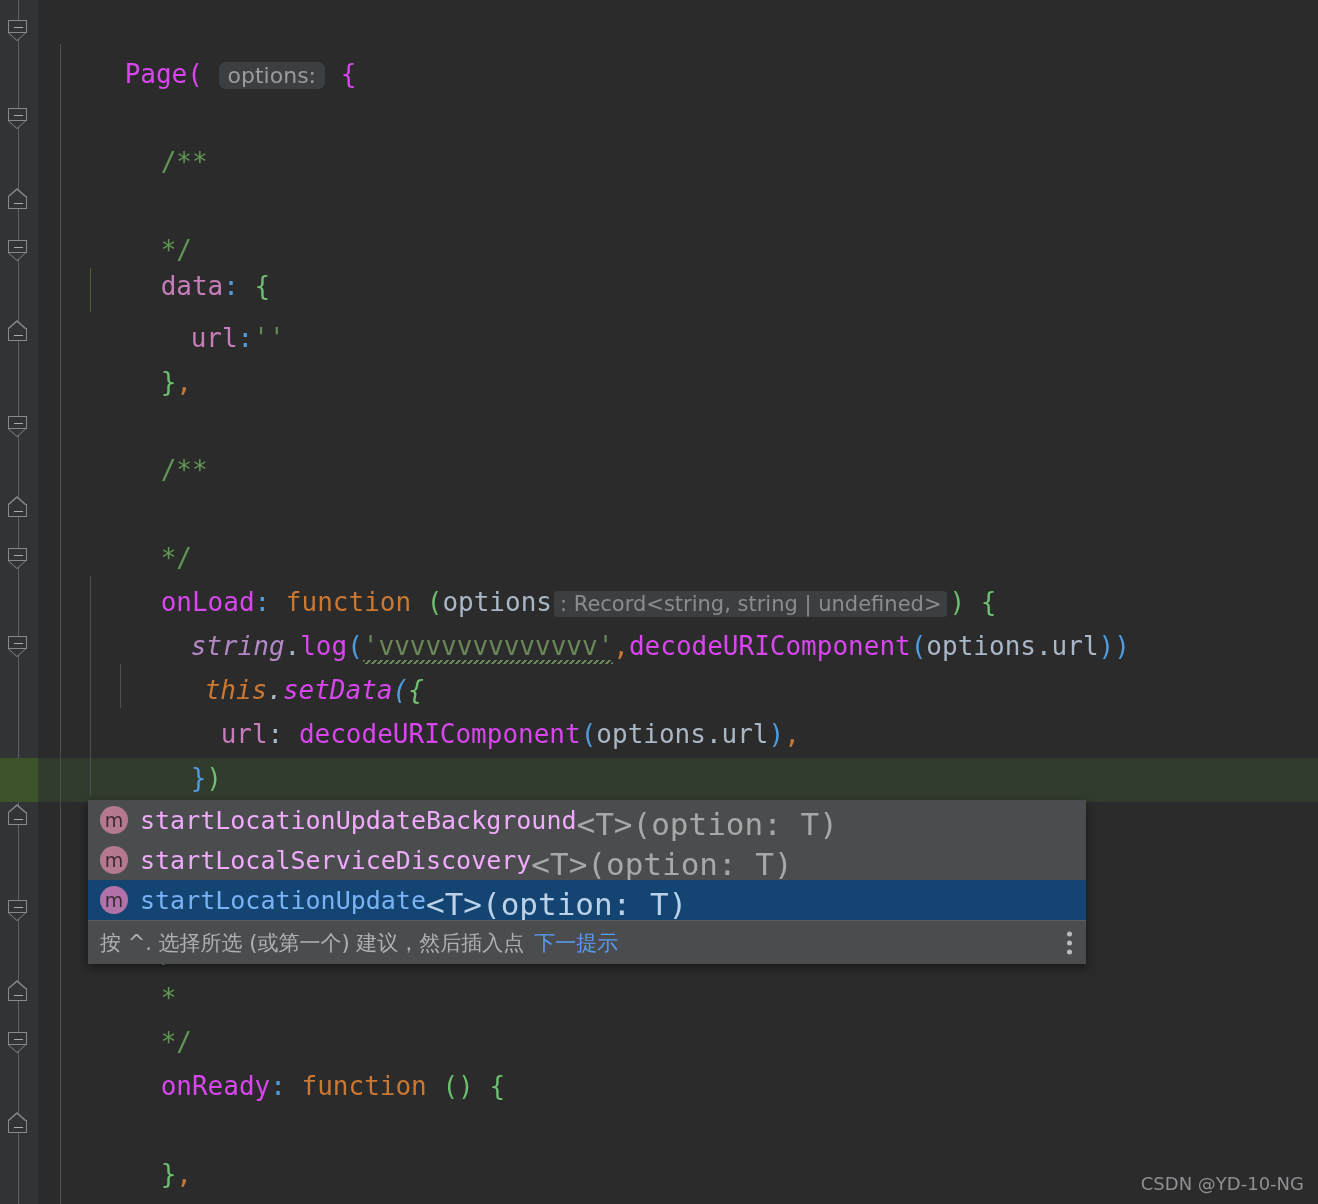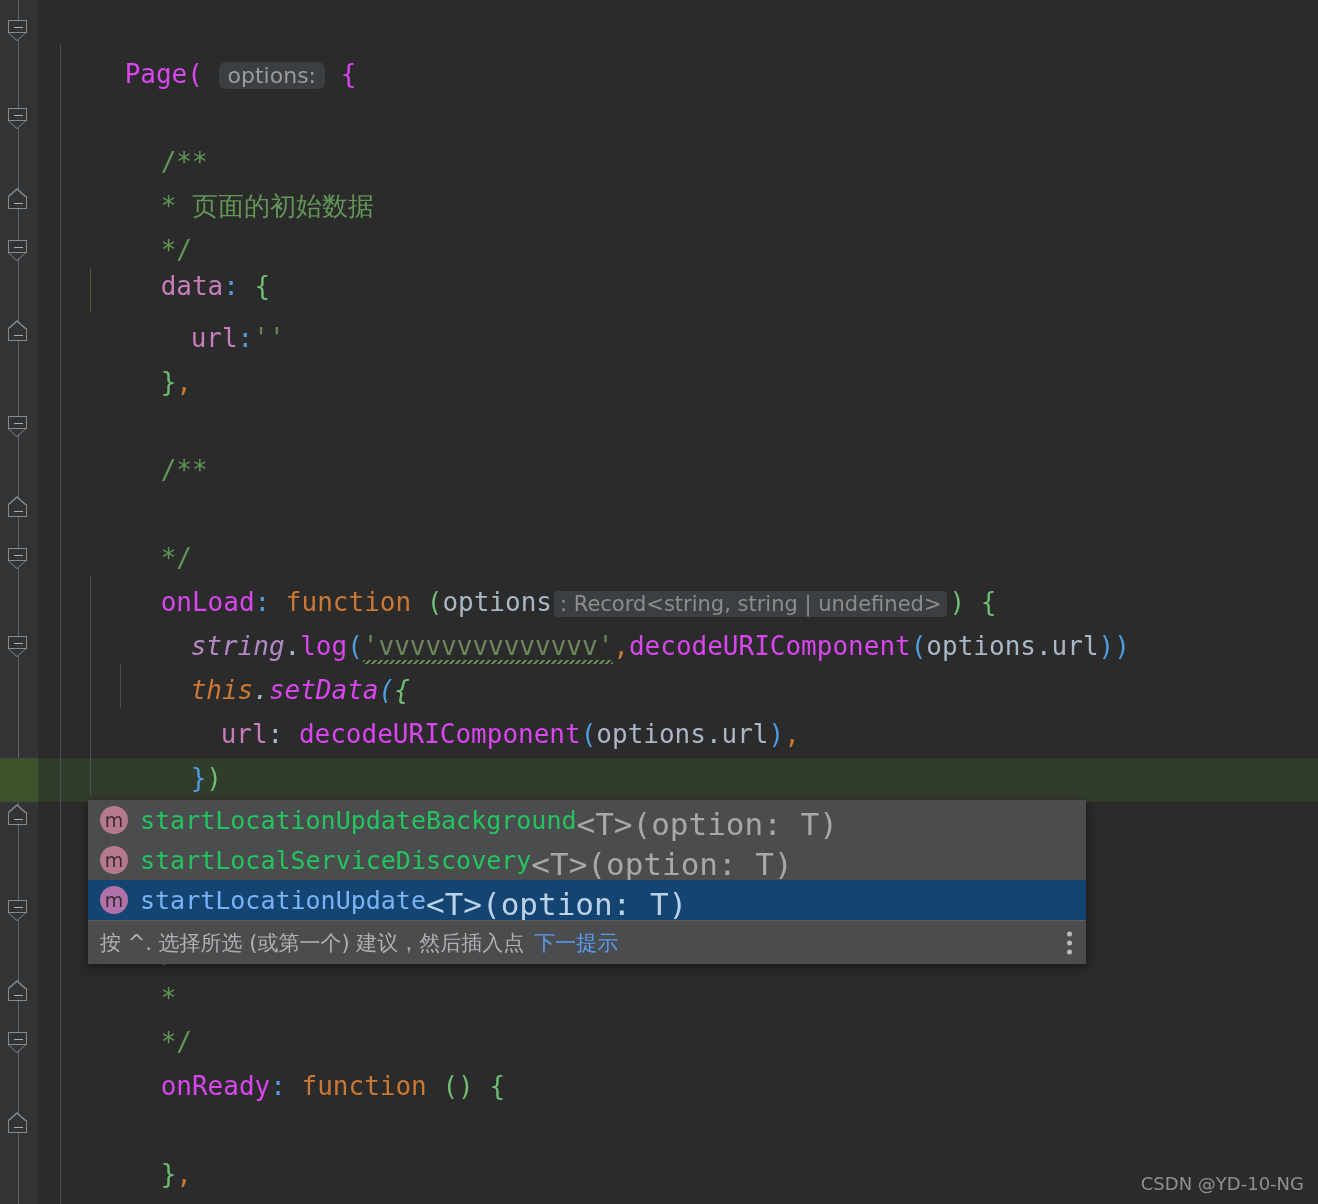--- a/index.html
+++ b/index.html
@@ -66,21 +66,21 @@
 
   
   #popup{position:absolute;left:88px;top:800px;width:998px;height:164px;
          background:#4a4c4e;box-shadow:0 3px 10px rgba(0,0,0,.5);overflow:hidden;}
   .crow{position:relative;height:40px;display:flex;align-items:center;padding-left:12px;box-sizing:border-box;}
   .crow.sel{background:#144472;}
   .mico{width:28px;height:28px;border-radius:50%;background:#b5798f;color:#3b2b33;
         display:flex;align-items:center;justify-content:center;flex:0 0 auto;
         font-family:"DejaVu Sans","Liberation Sans",sans-serif;font-size:19px;margin-right:12px;}
   .crow.sel .mico{background:#b072a8;}
-  .cname{color:#22c55e;font-size:25px;font-family:"DejaVu Sans Mono","Liberation Mono",monospace;white-space:pre;}
+  .cname{color:#f0abfc;font-size:25px;font-family:"DejaVu Sans Mono","Liberation Mono",monospace;white-space:pre;}
   .crow.sel .cname{color:#7ab3f5;}
   .csig{color:#a8a8a8;font-size:31px;font-family:"DejaVu Sans Mono","Liberation Mono",monospace;white-space:pre;margin-top:8px;}
   .crow.sel .csig{color:#bcd2e8;}
   #hintbar{position:relative;height:44px;background:#4a4c4e;border-top:1px solid #5b5d5f;
            display:flex;align-items:center;padding:0 12px;box-sizing:border-box;}
   .hinttext{color:#aeb0b2;font-size:21px;font-family:"DejaVu Sans","Liberation Sans",sans-serif;white-space:pre;}
   .hintlink{color:#589df6;font-size:21px;font-family:"DejaVu Sans","Liberation Sans",sans-serif;margin-left:10px;}
   #kebab{position:absolute;right:14px;top:50%;transform:translateY(-50%);
          display:flex;flex-direction:column;gap:4px;}
   #kebab i{display:block;width:5px;height:5px;border-radius:50%;background:#b9bbbd;}
@@ -193,23 +193,20 @@
   <div class="iguide grey" style="left:82px;top:664px;height:44px;"></div>
 
   <div class="ln" style="top:8px;left:24px;">
     <span class="fn">Page(</span><span> </span><span class="hintchip">options:</span><span> </span><span class="fn">{</span>
   </div>
 
   <div class="ln cmt" style="top:96px;left:60px;">
     <span>/**</span>
   </div>
 
-  <div class="ln cmt" style="top:140px;left:60px;">
-    <span>*</span><span> </span><span>页面的初始数据</span>
-  </div>
 
   <div class="ln cmt" style="top:184px;left:60px;">
     <span>*/</span>
   </div>
 
   <div class="ln" style="top:220px;left:60px;">
     <span class="prop">data</span><span class="br2">:</span><span> </span><span class="br1">{</span>
   </div>
 
   <div class="ln" style="top:272px;left:90px;">
@@ -230,21 +227,21 @@
   </div>
 
   <div class="ln" style="top:536px;left:60px;">
     <span class="fn">onLoad</span><span class="br2">:</span><span> </span><span class="kw">function</span><span> </span><span class="br1">(</span><span class="ident">options</span><span class="typehint">: Record&lt;string, string | undefined&gt;</span><span class="br1">)</span><span> </span><span class="br1">{</span>
   </div>
 
   <div class="ln" style="top:580px;left:90px;">
     <span class="cons">string</span><span class="punct">.</span><span class="fn">log</span><span class="br2">(</span><span class="str sq-green">'vvvvvvvvvvvvvv'</span><span class="br3">,</span><span class="fn">decodeURIComponent</span><span class="br2">(</span><span class="ident">options.url</span><span class="br2">)</span><span class="br2">)</span>
   </div>
 
-  <div class="ln" style="top:624px;left:90px;font-style:italic;">
+  <div class="ln" style="top:624px;left:104px;font-style:italic;">
     <span class="kw">this</span><span class="punct">.</span><span class="fn">setData</span><span class="br2">(</span><span class="br1">{</span>
   </div>
 
   <div class="ln" style="top:668px;left:120px;">
     <span class="prop">url</span><span class="punct">:</span><span> </span><span class="fn">decodeURIComponent</span><span class="br2">(</span><span class="ident">options.url</span><span class="br2">)</span><span class="br3">,</span>
   </div>
 
   <div class="ln" style="top:712px;left:90px;">
     <span class="br2">}</span><span class="br1">)</span>
   </div>

